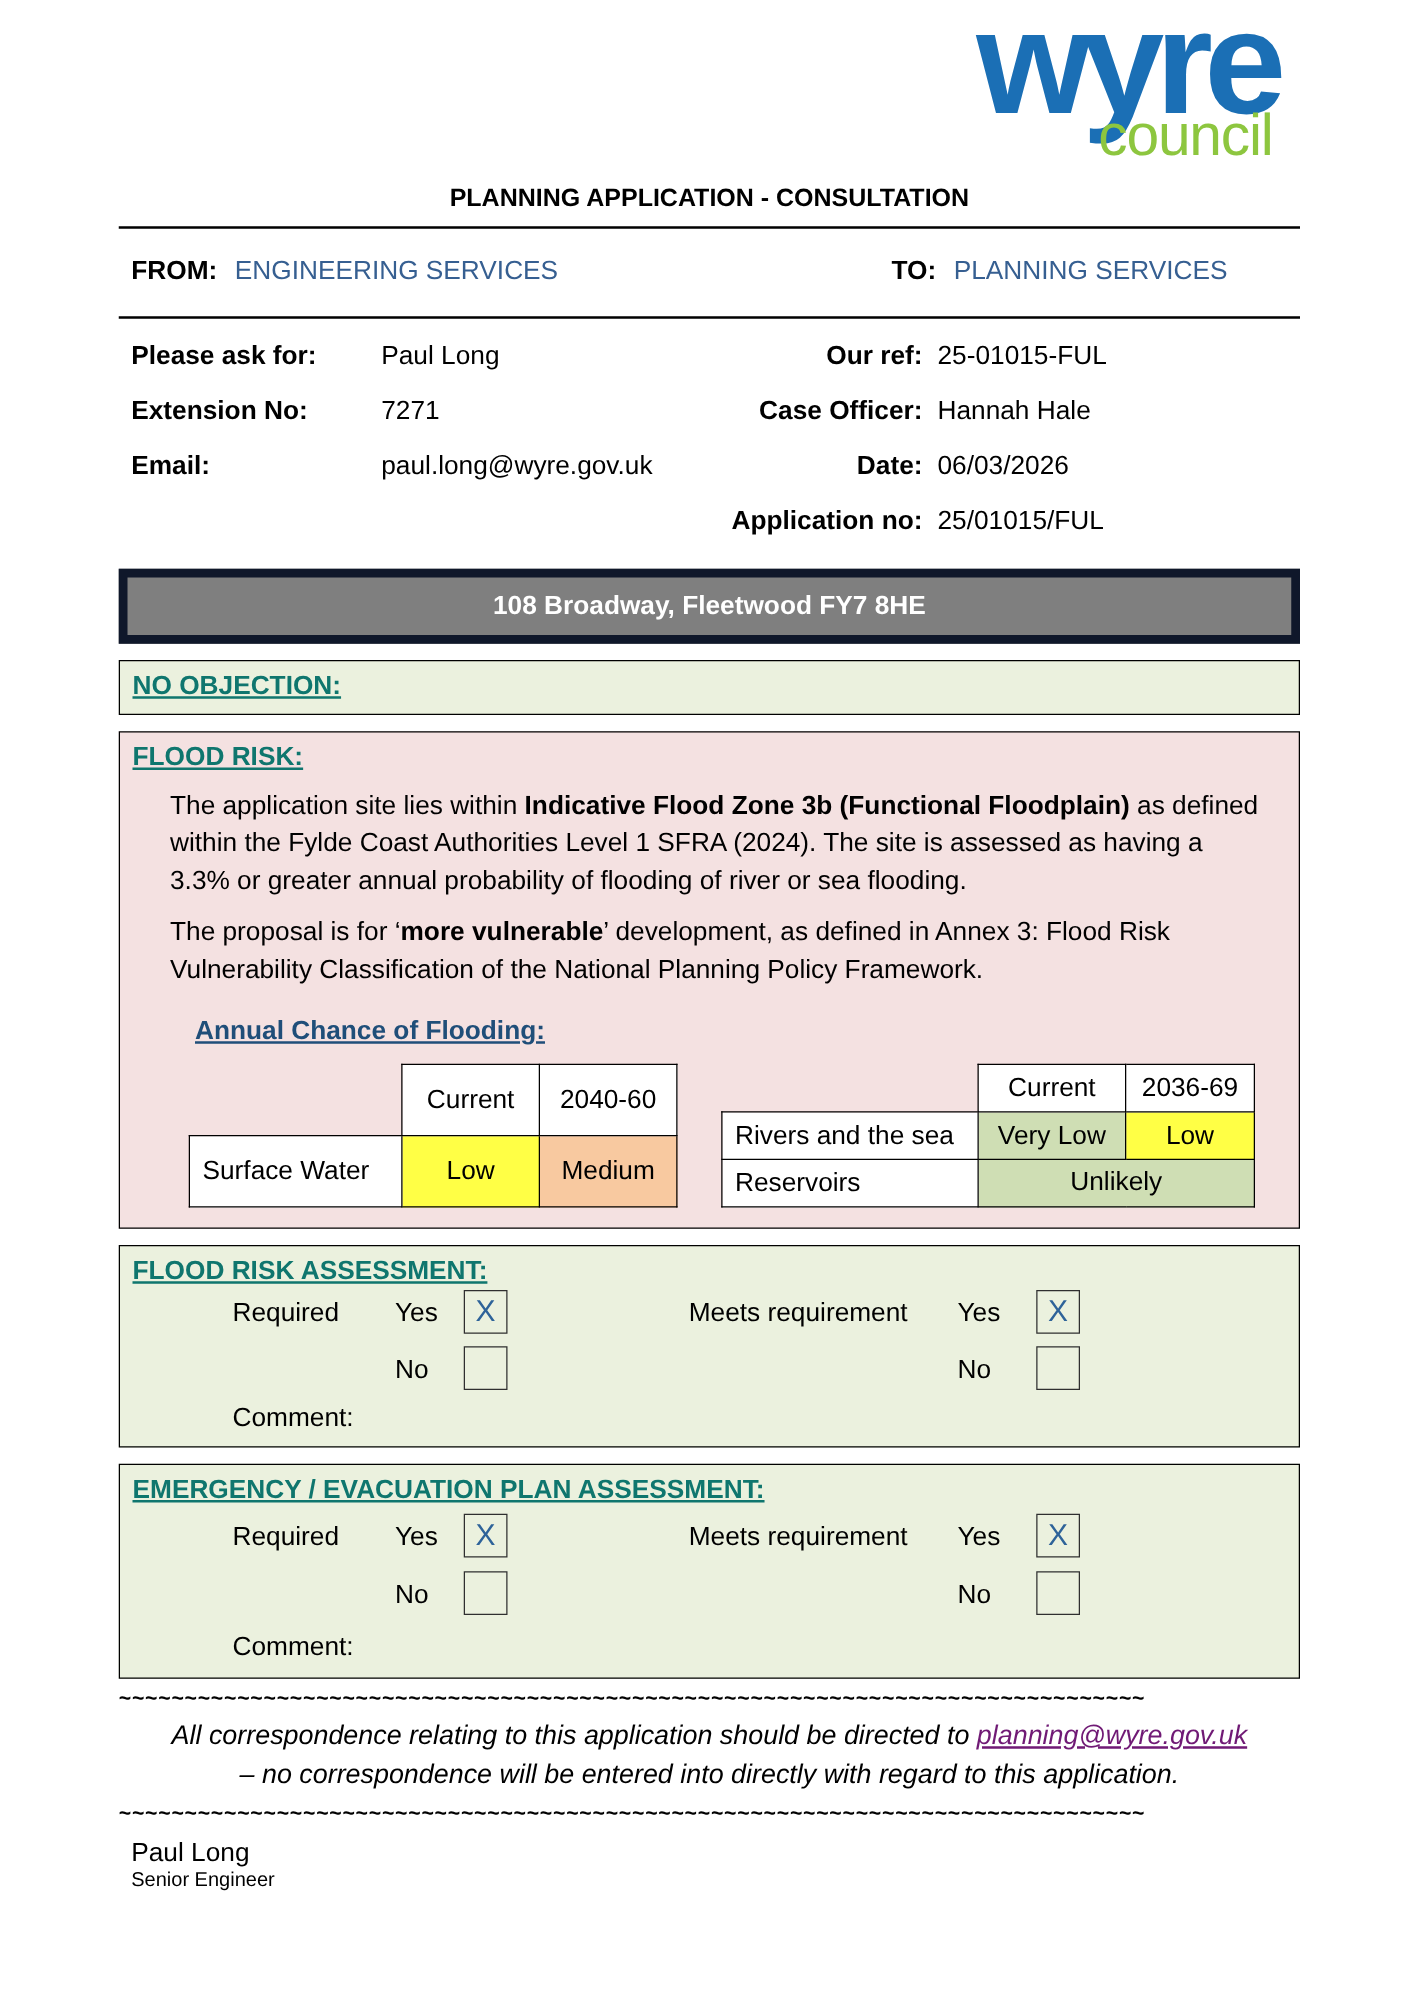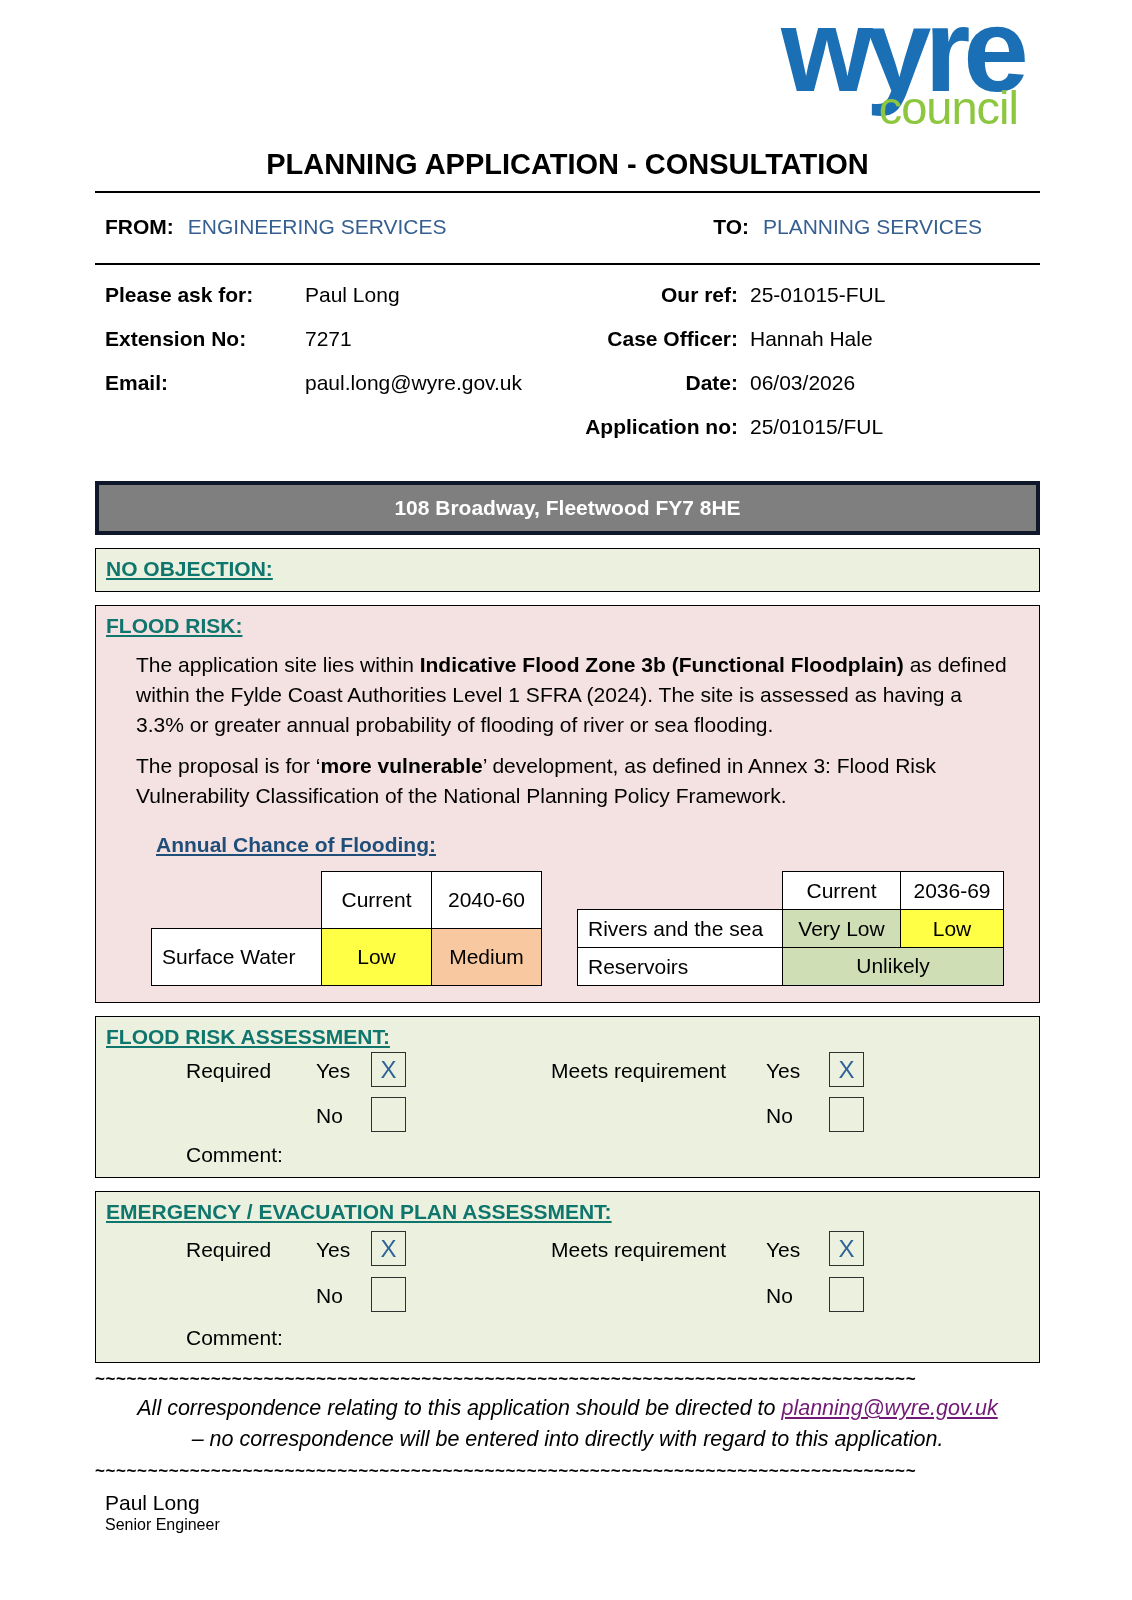--- a/index.html
+++ b/index.html
@@ -45,21 +45,21 @@
     letter-spacing: -1px;
     color: #8dc63f;
     margin-top: -6px;
     padding-right: 4px;
   }
 
   
   .doc-title {
     margin-top: 148px;
     text-align: center;
-    font-size: 29px;
+    font-size: 20px;
     font-weight: 700;
     letter-spacing: 0px;
   }
   .rule {
     border: none;
     border-top: 2px solid #000000;
     margin: 0;
   }
   .rule-1 { margin-top: 10px; }
   .rule-2 { margin-top: 0px; }
@@ -87,23 +87,23 @@
     row-gap: 20px;
     font-size: 21px;
     align-items: baseline;
   }
   .contact .lab  { font-weight: 700; }
   .contact .lab-r { font-weight: 700; text-align: right; padding-right: 12px; }
   .contact .val  { font-weight: 400; }
 
   
   .address-bar {
-    margin-top: 28px;
+    margin-top: 12px;
     background: #7f7f7f;
-    border: 4px solid #0f172a;
+    border: 7px solid #0f172a;
     color: #ffffff;
     font-weight: 700;
     font-size: 21px;
     text-align: center;
     padding: 11px 0;
   }
 
   
   .box {
     border: 1px solid #000000;

